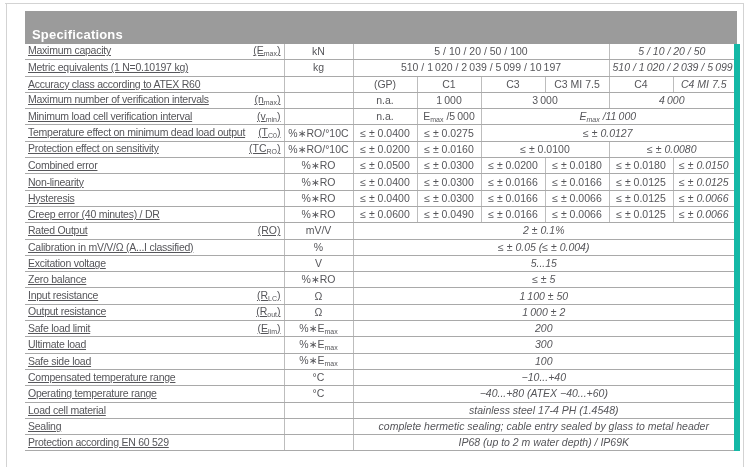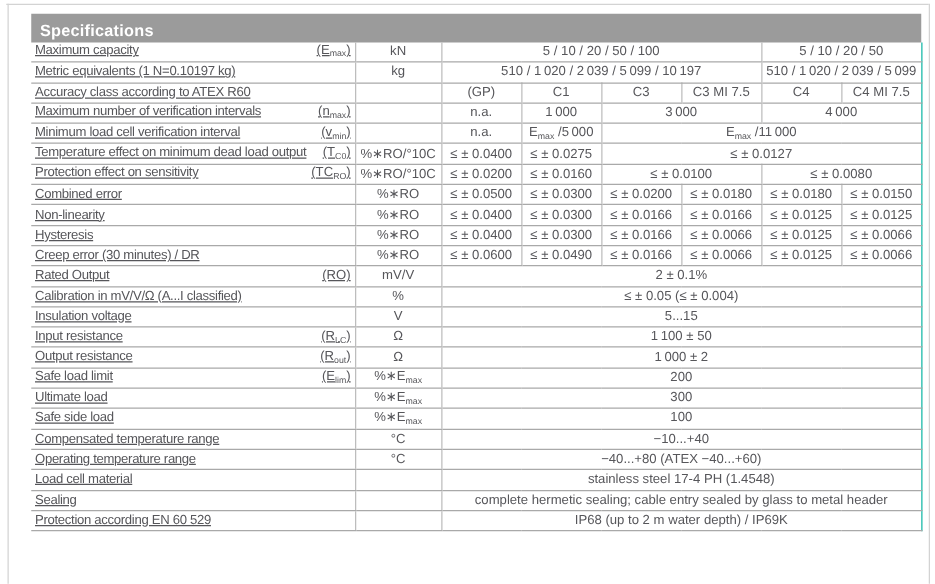--- a/index.html
+++ b/index.html
@@ -11,33 +11,33 @@
   .frame-left{position:absolute;left:6px;top:3px;width:1px;height:464px;background:#d3d3d3;}
   .frame-right{position:absolute;left:743px;top:3px;width:1px;height:464px;background:#d3d3d3;}
 
   table.spec{
     position:absolute;left:25px;top:11px;width:712px;
     border-collapse:collapse;table-layout:fixed;
   }
   th.bar{
     background:var(--header-bg,#9b9b9b);color:#ffffff;
     font-size:13px;font-weight:bold;text-align:left;
-    height:16px;padding:5px 7px 2px;letter-spacing:0.2px;
+    height:16px;padding:15px 7px 2px;letter-spacing:0.2px;
   }
   td{
     height:15.3px;font-size:10.5px;color:#56565a;
     border-bottom:1px solid #a9a9a9;
     padding:0 3px;white-space:nowrap;overflow:hidden;
     vertical-align:middle;line-height:1.05;
   }
   td.param .pwrap{display:flex;justify-content:space-between;align-items:baseline;text-decoration:underline;}
   td.param .lbl{letter-spacing:-0.25px;}
   td.param .sym{padding-left:2px;}
   td.unit,td.val{text-align:center;border-left:1px solid #bdbdbd;}
-  td.val:last-child{border-right:1px solid #14b8a6;}
+  td.val:last-child{border-right:6px solid #14b8a6;font-style:italic;}
   sub{font-size:7px;vertical-align:-2px;letter-spacing:0;}
 </style>
 </head>
 <body>
 
 <div class="frame-top"></div>
 <div class="frame-left"></div>
 <div class="frame-right"></div>
 
 <table class="spec">
@@ -185,21 +185,21 @@
         <td class="val" colspan="1">≤ ± 0.0400</td>
         <td class="val" colspan="1">≤ ± 0.0300</td>
         <td class="val" colspan="1">≤ ± 0.0166</td>
         <td class="val" colspan="1">≤ ± 0.0066</td>
         <td class="val" colspan="1">≤ ± 0.0125</td>
         <td class="val" colspan="1">≤ ± 0.0066</td>
       </tr>
       <tr>
         <td class="param">
           <div class="pwrap">
-            <span class="lbl">Creep error (30 minutes) / DR</span>
+            <span class="lbl">Creep error (40 minutes) / DR</span>
             <span class="sym"></span>
           </div>
         </td>
         <td class="unit">%∗RO</td>
         <td class="val" colspan="1">≤ ± 0.0600</td>
         <td class="val" colspan="1">≤ ± 0.0490</td>
         <td class="val" colspan="1">≤ ± 0.0166</td>
         <td class="val" colspan="1">≤ ± 0.0066</td>
         <td class="val" colspan="1">≤ ± 0.0125</td>
         <td class="val" colspan="1">≤ ± 0.0066</td>
@@ -220,26 +220,36 @@
             <span class="lbl">Calibration in mV/V/Ω (A...I classified)</span>
             <span class="sym"></span>
           </div>
         </td>
         <td class="unit">%</td>
         <td class="val" colspan="6">≤ ± 0.05 (≤ ± 0.004)</td>
       </tr>
       <tr>
         <td class="param">
           <div class="pwrap">
-            <span class="lbl">Insulation voltage</span>
+            <span class="lbl">Excitation voltage</span>
             <span class="sym"></span>
           </div>
         </td>
         <td class="unit">V</td>
         <td class="val" colspan="6">5...15</td>
+      </tr>
+      <tr>
+        <td class="param">
+          <div class="pwrap">
+            <span class="lbl">Zero balance</span>
+            <span class="sym"></span>
+          </div>
+        </td>
+        <td class="unit">%∗RO</td>
+        <td class="val" colspan="6">≤ ± 5</td>
       </tr>
       <tr>
         <td class="param">
           <div class="pwrap">
             <span class="lbl">Input resistance</span>
             <span class="sym">(R<sub>LC</sub>)</span>
           </div>
         </td>
         <td class="unit">Ω</td>
         <td class="val" colspan="6">1 100 ± 50</td>

